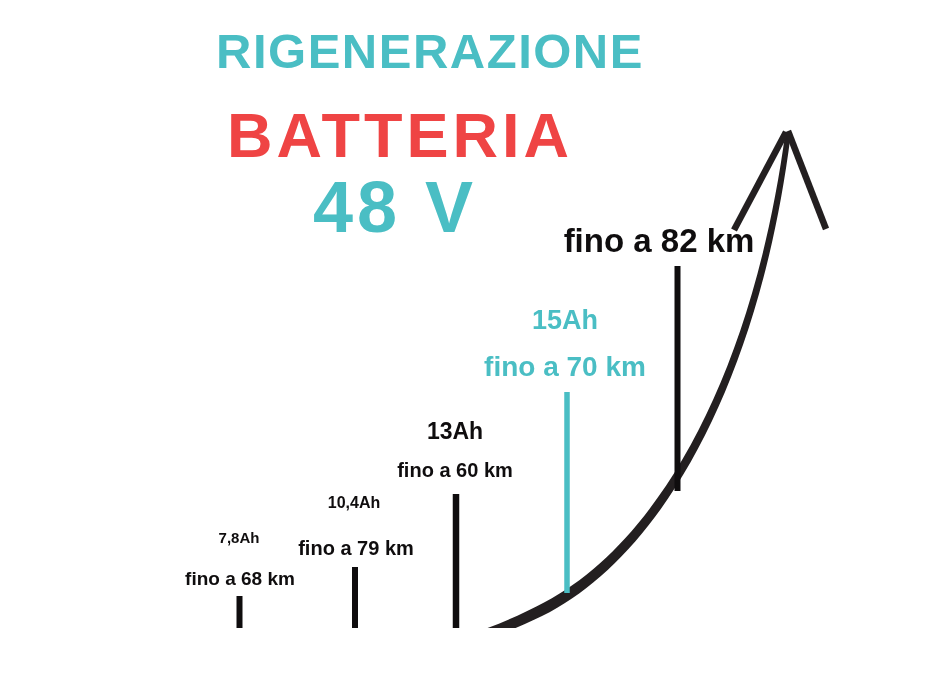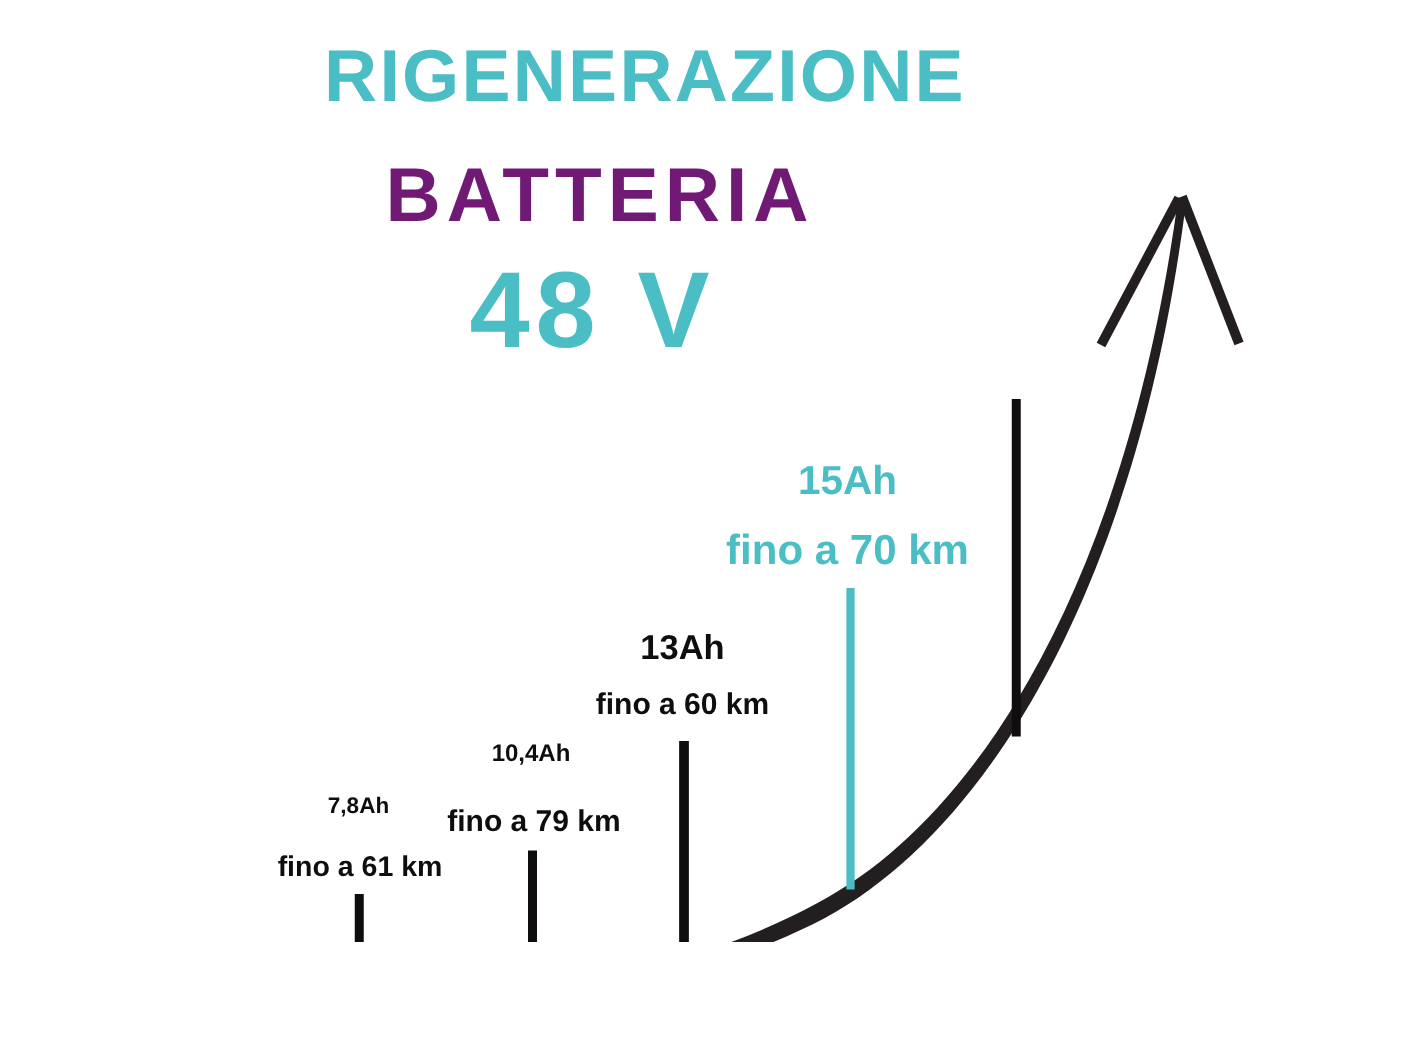--- a/index.html
+++ b/index.html
@@ -13,21 +13,21 @@
     padding-left: 12px;
   }
   .ttl {
     position: absolute;
     transform: translateX(-50%);
     font-weight: 700;
     line-height: 1;
     white-space: nowrap;
   }
   .ttl-1 { left: 430px; top: 27px;  font-size: 49px; letter-spacing: 1.5px; color: #4ABEC4; }
-  .ttl-2 { left: 400px; top: 104px; font-size: 51px; letter-spacing: 4px;   color: #701a75; }
+  .ttl-2 { left: 400px; top: 104px; font-size: 63px; letter-spacing: 4px;   color: #ef4444; }
   .ttl-3 { left: 395px; top: 171px; font-size: 72px; letter-spacing: 4px;   color: #4ABEC4; text-align: right; }
   .lbl {
     position: absolute;
     transform: translateX(-50%);
     font-weight: 700;
     line-height: 1;
     white-space: nowrap;
     color: #0F0D0E;
   }
   .teal { color: #4ABEC4; }
@@ -55,25 +55,26 @@
     <path d="M 788 131 L 826 229" stroke="#231F20" stroke-width="6.5" fill="none"></path>
 
     <line x1="239.5" y1="596" x2="239.5" y2="661" stroke="#0F0D0E" stroke-width="6"></line>
     <line x1="355" y1="567" x2="355" y2="663" stroke="#0F0D0E" stroke-width="6"></line>
     <line x1="456" y1="494" x2="456" y2="652" stroke="#0F0D0E" stroke-width="6.5"></line>
     <line x1="567" y1="392" x2="567" y2="593" stroke="#4ABEC4" stroke-width="5.5"></line>
     <line x1="677.5" y1="266" x2="677.5" y2="491" stroke="#0F0D0E" stroke-width="6"></line>
   </svg>
 
   <div class="lbl" style="left:239px; top:530px; font-size:15px">7,8Ah</div>
-  <div class="lbl" style="left:240px; top:569px; font-size:19px">fino a 61 km</div>
+  <div class="lbl" style="left:240px; top:569px; font-size:19px">fino a 68 km</div>
 
   <div class="lbl" style="left:354px; top:495px; font-size:16px">10,4Ah</div>
   <div class="lbl" style="left:356px; top:538px; font-size:20px">fino a 79 km</div>
 
   <div class="lbl" style="left:455px; top:420px; font-size:23px">13Ah</div>
   <div class="lbl" style="left:455px; top:460px; font-size:20px">fino a 60 km</div>
 
   <div class="lbl teal" style="left:565px; top:307px; font-size:27px">15Ah</div>
   <div class="lbl teal" style="left:565px; top:353px; font-size:28px">fino a 70 km</div>
 
+  <div class="lbl" style="left:659px; top:224px; font-size:33px">fino a 82 km</div>
 
 </div>
 
 </body></html>

